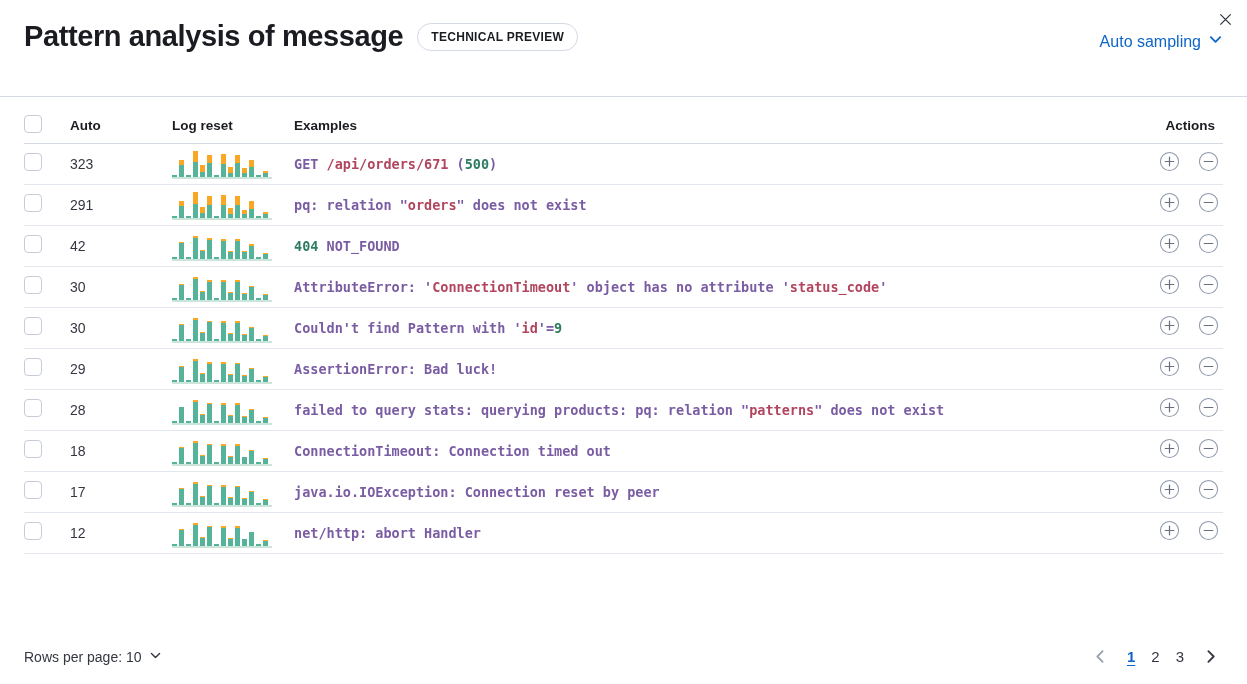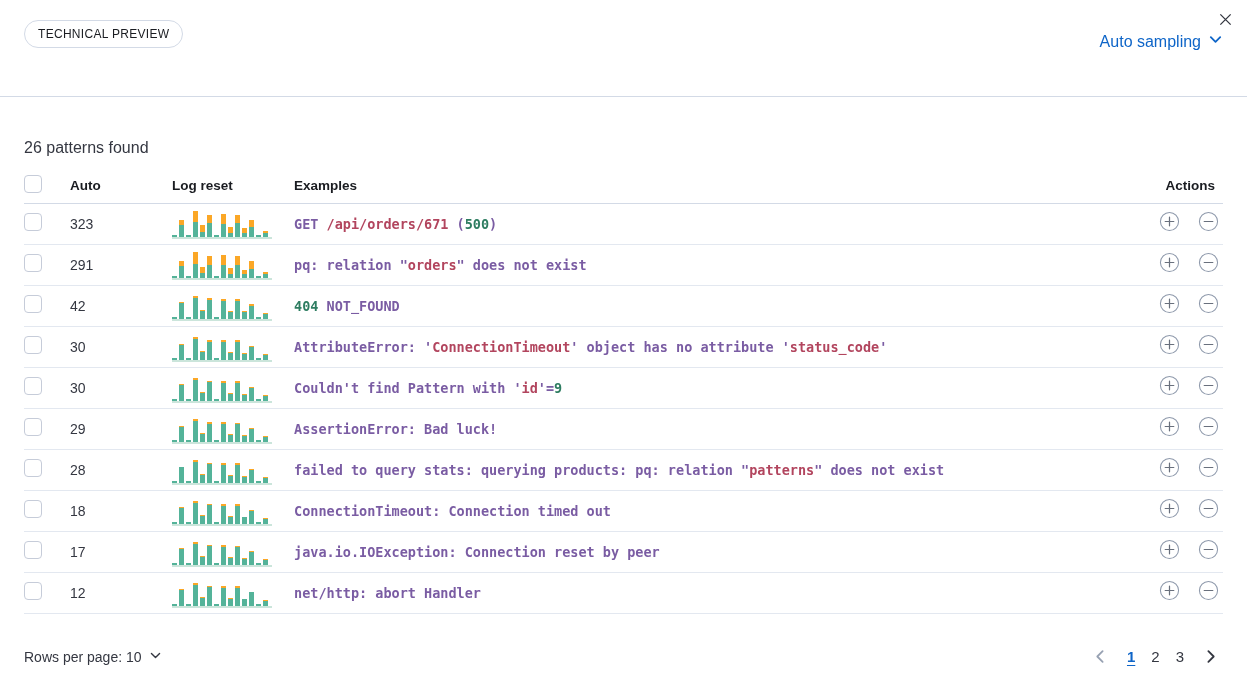--- a/index.html
+++ b/index.html
@@ -7,21 +7,21 @@
   body {
     width:1247px; height:684px; overflow:hidden; position:relative;
     background:#ffffff; color:#343741;
     font-family:"Liberation Sans", sans-serif;
   }
 
   
   .flyout-header { position:relative; height:97px; padding:20px 24px 0; border-bottom:1px solid #D3DAE6; }
   .title-row { display:flex; align-items:center; gap:14px; }
   .page-title { margin:0; font-size:29px; font-weight:700; color:#1A1C21; letter-spacing:-0.4px; }
-  .tech-badge { border:1px solid #D3DAE6; border-radius:16px; padding:6px 13px; font-size:12px; font-weight:400; color:#1A1C21; letter-spacing:0.3px; white-space:nowrap; }
+  .tech-badge { border:1px solid #D3DAE6; border-radius:16px; padding:6px 13px; font-size:12px; font-weight:700; color:#1A1C21; letter-spacing:0.3px; white-space:nowrap; }
   .close-btn { position:absolute; top:4px; right:6px; background:none; border:none; padding:8px; cursor:pointer; line-height:0; }
   .sampling-dd { position:absolute; top:32px; right:24px; display:flex; align-items:center; gap:7px; color:#0E65C8; font-size:16px; cursor:pointer; }
 
   
   .content { padding:0 24px; }
   .summary { margin-top:42px; font-size:16px; color:#343741; }
 
   table.pattern-table { width:100%; border-collapse:collapse; margin-top:12px; table-layout:fixed; }
   thead th { height:34px; text-align:left; vertical-align:middle; font-size:13.5px; font-weight:700; color:#1A1C21; border-bottom:1px solid #D3DAE6; padding:0; }
   thead th.actions-col { text-align:right; padding-right:8px; }
@@ -59,34 +59,34 @@
   <button class="close-btn">
     <span>
       <svg width="15" height="15" viewBox="0 0 16 16">
           <path d="M2.5 2.5 L13.5 13.5 M13.5 2.5 L2.5 13.5" stroke="#343741" stroke-width="1.4" fill="none"></path>
         </svg>
     </span>
   </button>
 
   <div class="flyout-header">
     <div class="title-row">
+      <h1 class="page-title">Pattern analysis of message</h1>
       <span class="tech-badge">TECHNICAL PREVIEW</span>
     </div>
     <div class="sampling-dd">
       <span>Auto sampling</span>
       <span>
         <svg width="15" height="15" viewBox="0 0 16 16" fill="none">
             <path d="M3 5.5 L8 10.5 L13 5.5" stroke="currentColor" stroke-width="1.9" stroke-linecap="round" stroke-linejoin="round"></path>
           </svg>
       </span>
     </div>
   </div>
 
   <div class="content">
-    <div class="summary">26 patterns found</div>
 
     <table class="pattern-table">
       <colgroup>
           <col style="width:46px">
           <col style="width:102px">
           <col style="width:122px">
           <col>
           <col style="width:96px">
         </colgroup>
       <thead>

